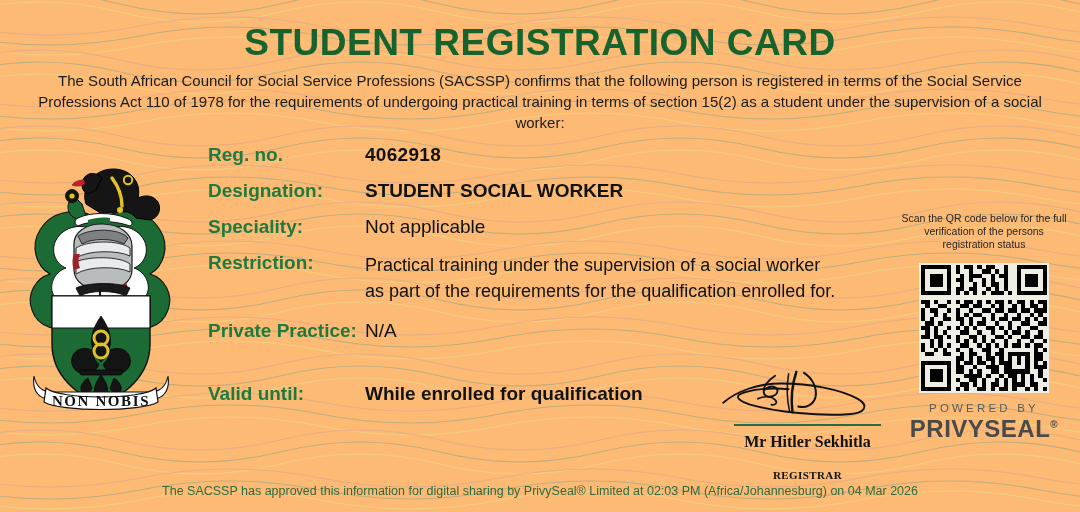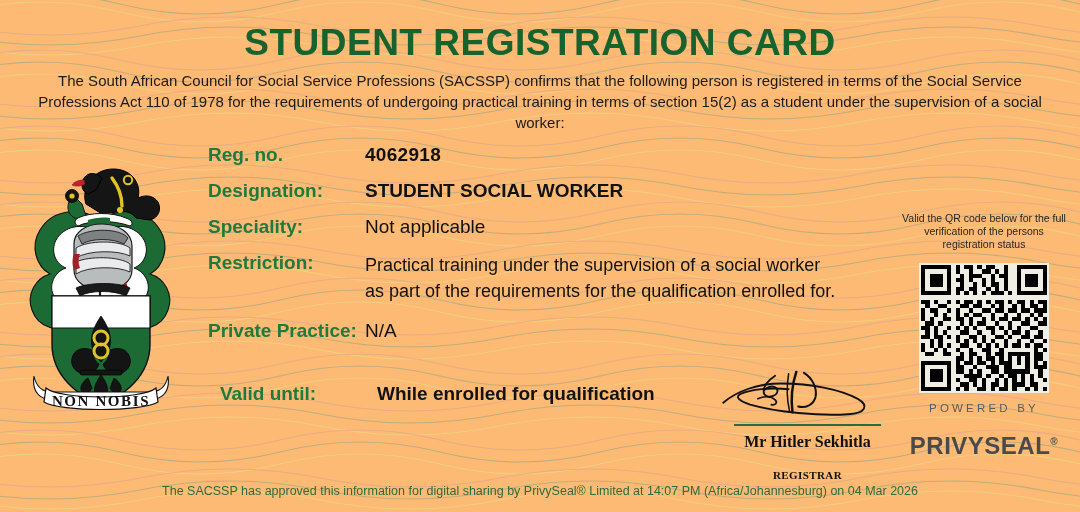--- a/index.html
+++ b/index.html
@@ -66,21 +66,21 @@
     font-size:19px;
     color:#121212;
     white-space:pre-line;
   }
   .f-value.bold { font-weight:bold; }
   .f-value.reg  { letter-spacing:.3px;text-align:right; }
 
   #row-restriction { min-height:68px; }
   #row-restriction .f-value { line-height:26px; font-size:18px; }
 
-  #row-valid { margin-top:27px;margin-left:12px; }
+  #row-valid { margin-top:27px; }
 
   
   #sig-block {
     position:absolute; left:700px; top:370px;
     width:215px; text-align:center;
   }
   #sig-mark { height:50px; }
   #sig-line {
     width:147px; height:2px;
     background:#2b6b43;
@@ -114,21 +114,21 @@
     padding:2px;
   }
   #qr-code svg { display:block; }
   #powered-by {
     margin-top:9px;
     font-size:11.5px;
     letter-spacing:3.2px;
     color:#5b5b5b;
   }
   #brand {
-    margin-top:18px;
+    margin-top:1px;
     font-size:24px; font-weight:bold;
     letter-spacing:.5px;
     color:#4a4a4a;
   }
   #brand sup { font-size:10px; font-weight:bold; vertical-align:super; }
 
   
   #footer {
     position:absolute; bottom:14px; left:0; width:1080px;
     text-align:center;
@@ -331,21 +331,21 @@
         <path d="M88,4 C86,16 86,30 89,43" stroke-width="1.6"></path>
         <path d="M56,30 C62,27 70,27 74,31 C77,34 74,37 70,36" stroke-width="1.7"></path>
       </g>
     </svg>
     <div id="sig-line"></div>
     <div id="sig-name">Mr Hitler Sekhitla</div>
     <div id="sig-role">REGISTRAR</div>
   </div>
 
   <div id="qr-panel">
-    <div id="qr-caption">Valid the QR code below for the full verification of the persons registration status</div>
+    <div id="qr-caption">Scan the QR code below for the full verification of the persons registration status</div>
 
     <div id="qr-code">
       <svg viewBox="0 0 29 29" shape-rendering="crispEdges" width="126" height="126" aria-hidden="true">
         <rect width="29" height="29" fill="#efeee4"></rect>
         <g fill="#000000">
 
           <rect x="0" y="0" width="7" height="1"></rect>
             <rect x="0" y="6" width="7" height="1"></rect>
           <rect x="0" y="0" width="1" height="7"></rect>
             <rect x="6" y="0" width="1" height="7"></rect>
@@ -582,15 +582,15 @@
             <rect x="26" y="28" width="1" height="1"></rect>
           <rect x="28" y="28" width="1" height="1"></rect>
         </g>
       </svg>
     </div>
 
     <div id="powered-by">POWERED BY</div>
     <div id="brand"><span>PRIVYSEAL</span><sup>®</sup></div>
   </div>
 
-  <div id="footer">The SACSSP has approved this information for digital sharing by PrivySeal® Limited at 14:07 PM (Africa/Johannesburg) on 04 Mar 2026</div>
+  <div id="footer">The SACSSP has approved this information for digital sharing by PrivySeal® Limited at 02:03 PM (Africa/Johannesburg) on 04 Mar 2026</div>
 
 </div>
 
 </body></html>

